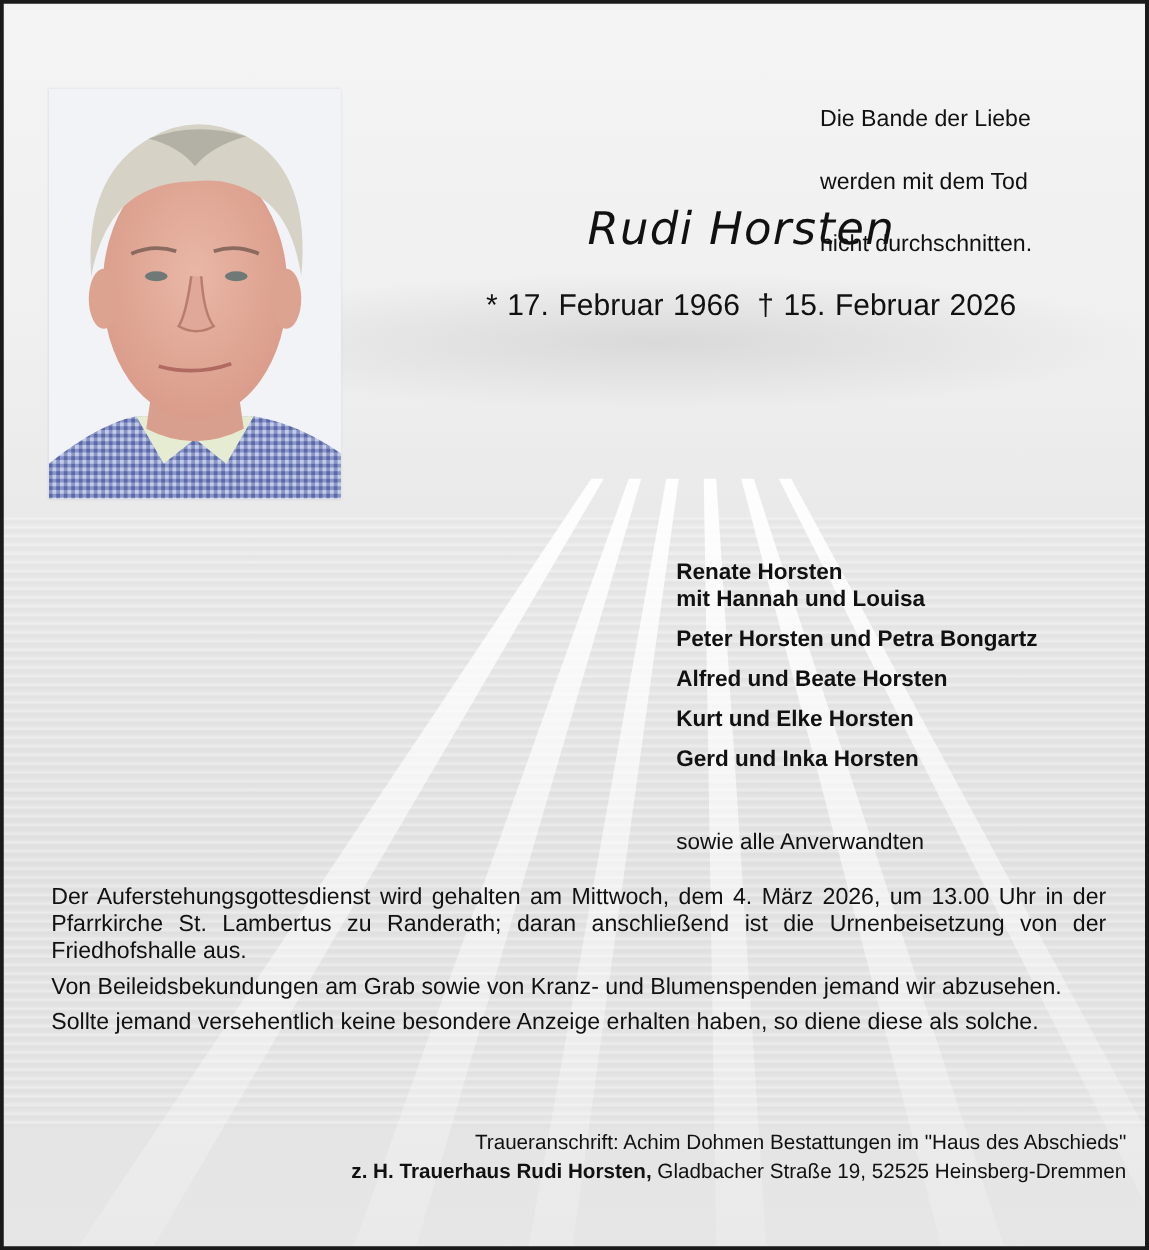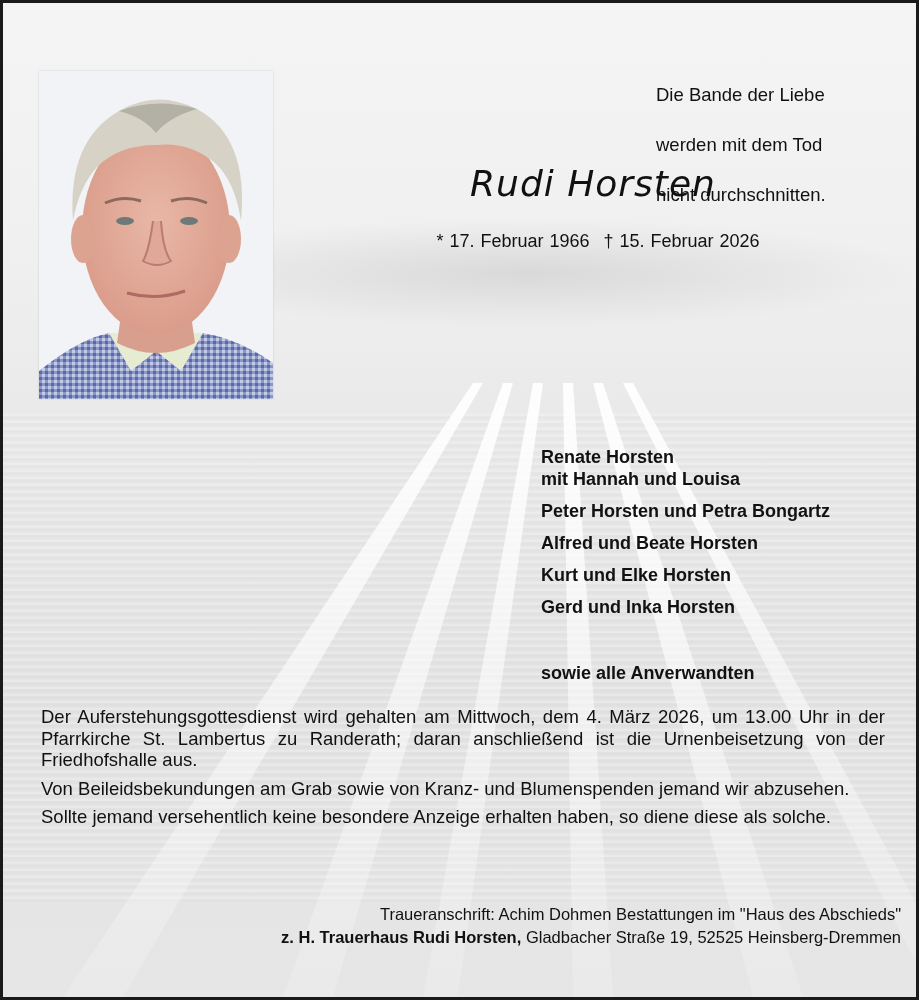--- a/index.html
+++ b/index.html
@@ -37,37 +37,37 @@
     position: absolute; left: 653px; top: 54px; width: 240px;
     font-family: "Liberation Sans", sans-serif; font-size: 18.5px; line-height: 25px;
     color: #111; white-space: pre-line;
   }
   .name {
     position: absolute; left: 380px; top: 160px; width: 420px; text-align: center;
     font-family: "DejaVu Sans", sans-serif; font-style: italic; font-weight: 300;
     font-size: 36px; letter-spacing: 1px; color: #111;
   }
   .dates {
-    position: absolute; left: 380px; top: 228px; width: 430px; text-align: center;
-    font-family: "Liberation Sans", sans-serif; font-size: 18px; color: #111;
+    position: absolute; left: 380px; top: 228px; width: 430px; text-align: right;
+    font-family: "Liberation Sans", sans-serif; font-size: 24px; color: #111;
     word-spacing: 1px;
   }
   .dates .gap { display: inline-block; width: 14px; }
   .intro {
     position: absolute; left: 311px; top: 280px; width: 571px;
     font-family: "Liberation Sans", sans-serif; font-size: 18.8px; line-height: 24.5px;
     text-align: justify; text-align-last: left; color: #111;
   }
   .family {
     position: absolute; left: 538px; top: 443px; width: 360px;
     font-family: "Liberation Sans", sans-serif; font-size: 18px; color: #111;
   }
   .family .entry { font-weight: bold; line-height: 22px; margin-bottom: 10px; }
   .family .entry.two { margin-bottom: 10px; }
-  .family .rest { font-weight: bold; line-height: 22px; margin-top: 44px; }
+  .family .rest { font-weight: normal; line-height: 22px; margin-top: 44px; }
   .service {
     position: absolute; left: 38px; top: 703px; width: 844px;
     font-family: "Liberation Sans", sans-serif; font-size: 18.5px; line-height: 21.5px;
     color: #111;
   }
   .service p { margin: 0 0 7px 0; text-align: justify; text-align-last: left; }
   .address {
     position: absolute; left: 38px; top: 900px; width: 860px;
     font-family: "Liberation Sans", sans-serif; font-size: 16.5px; line-height: 22.5px;
     color: #111;

